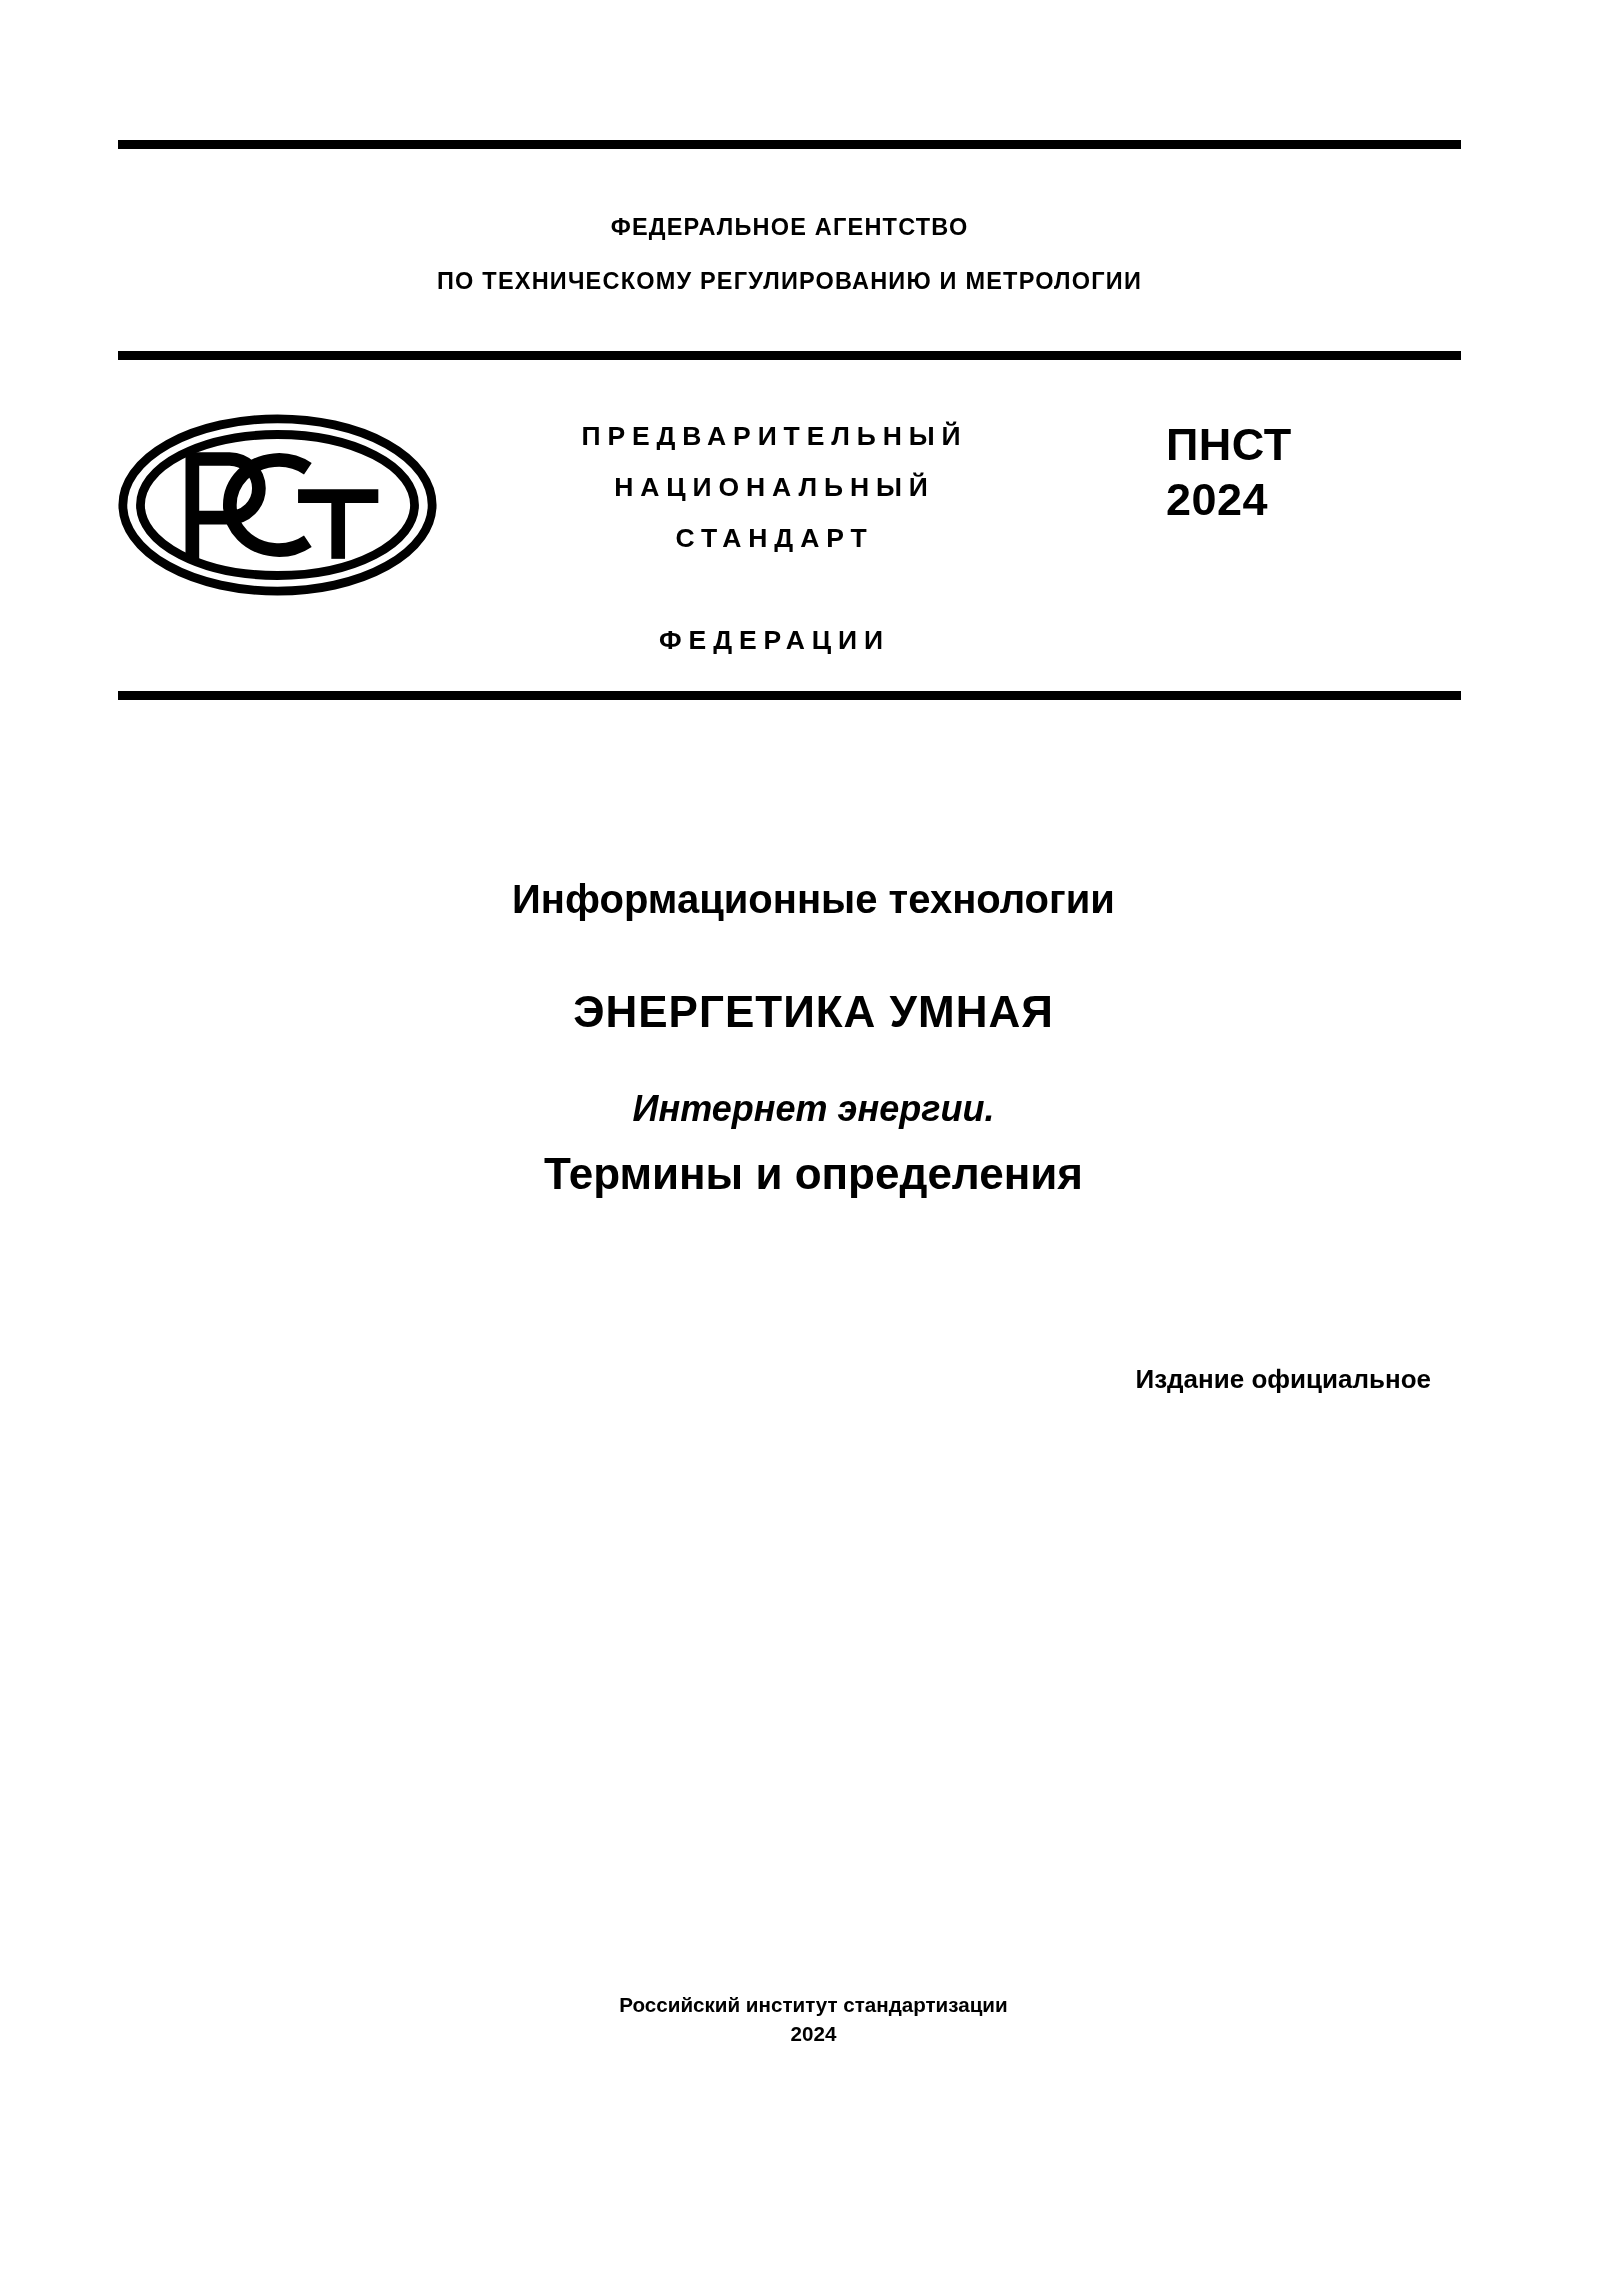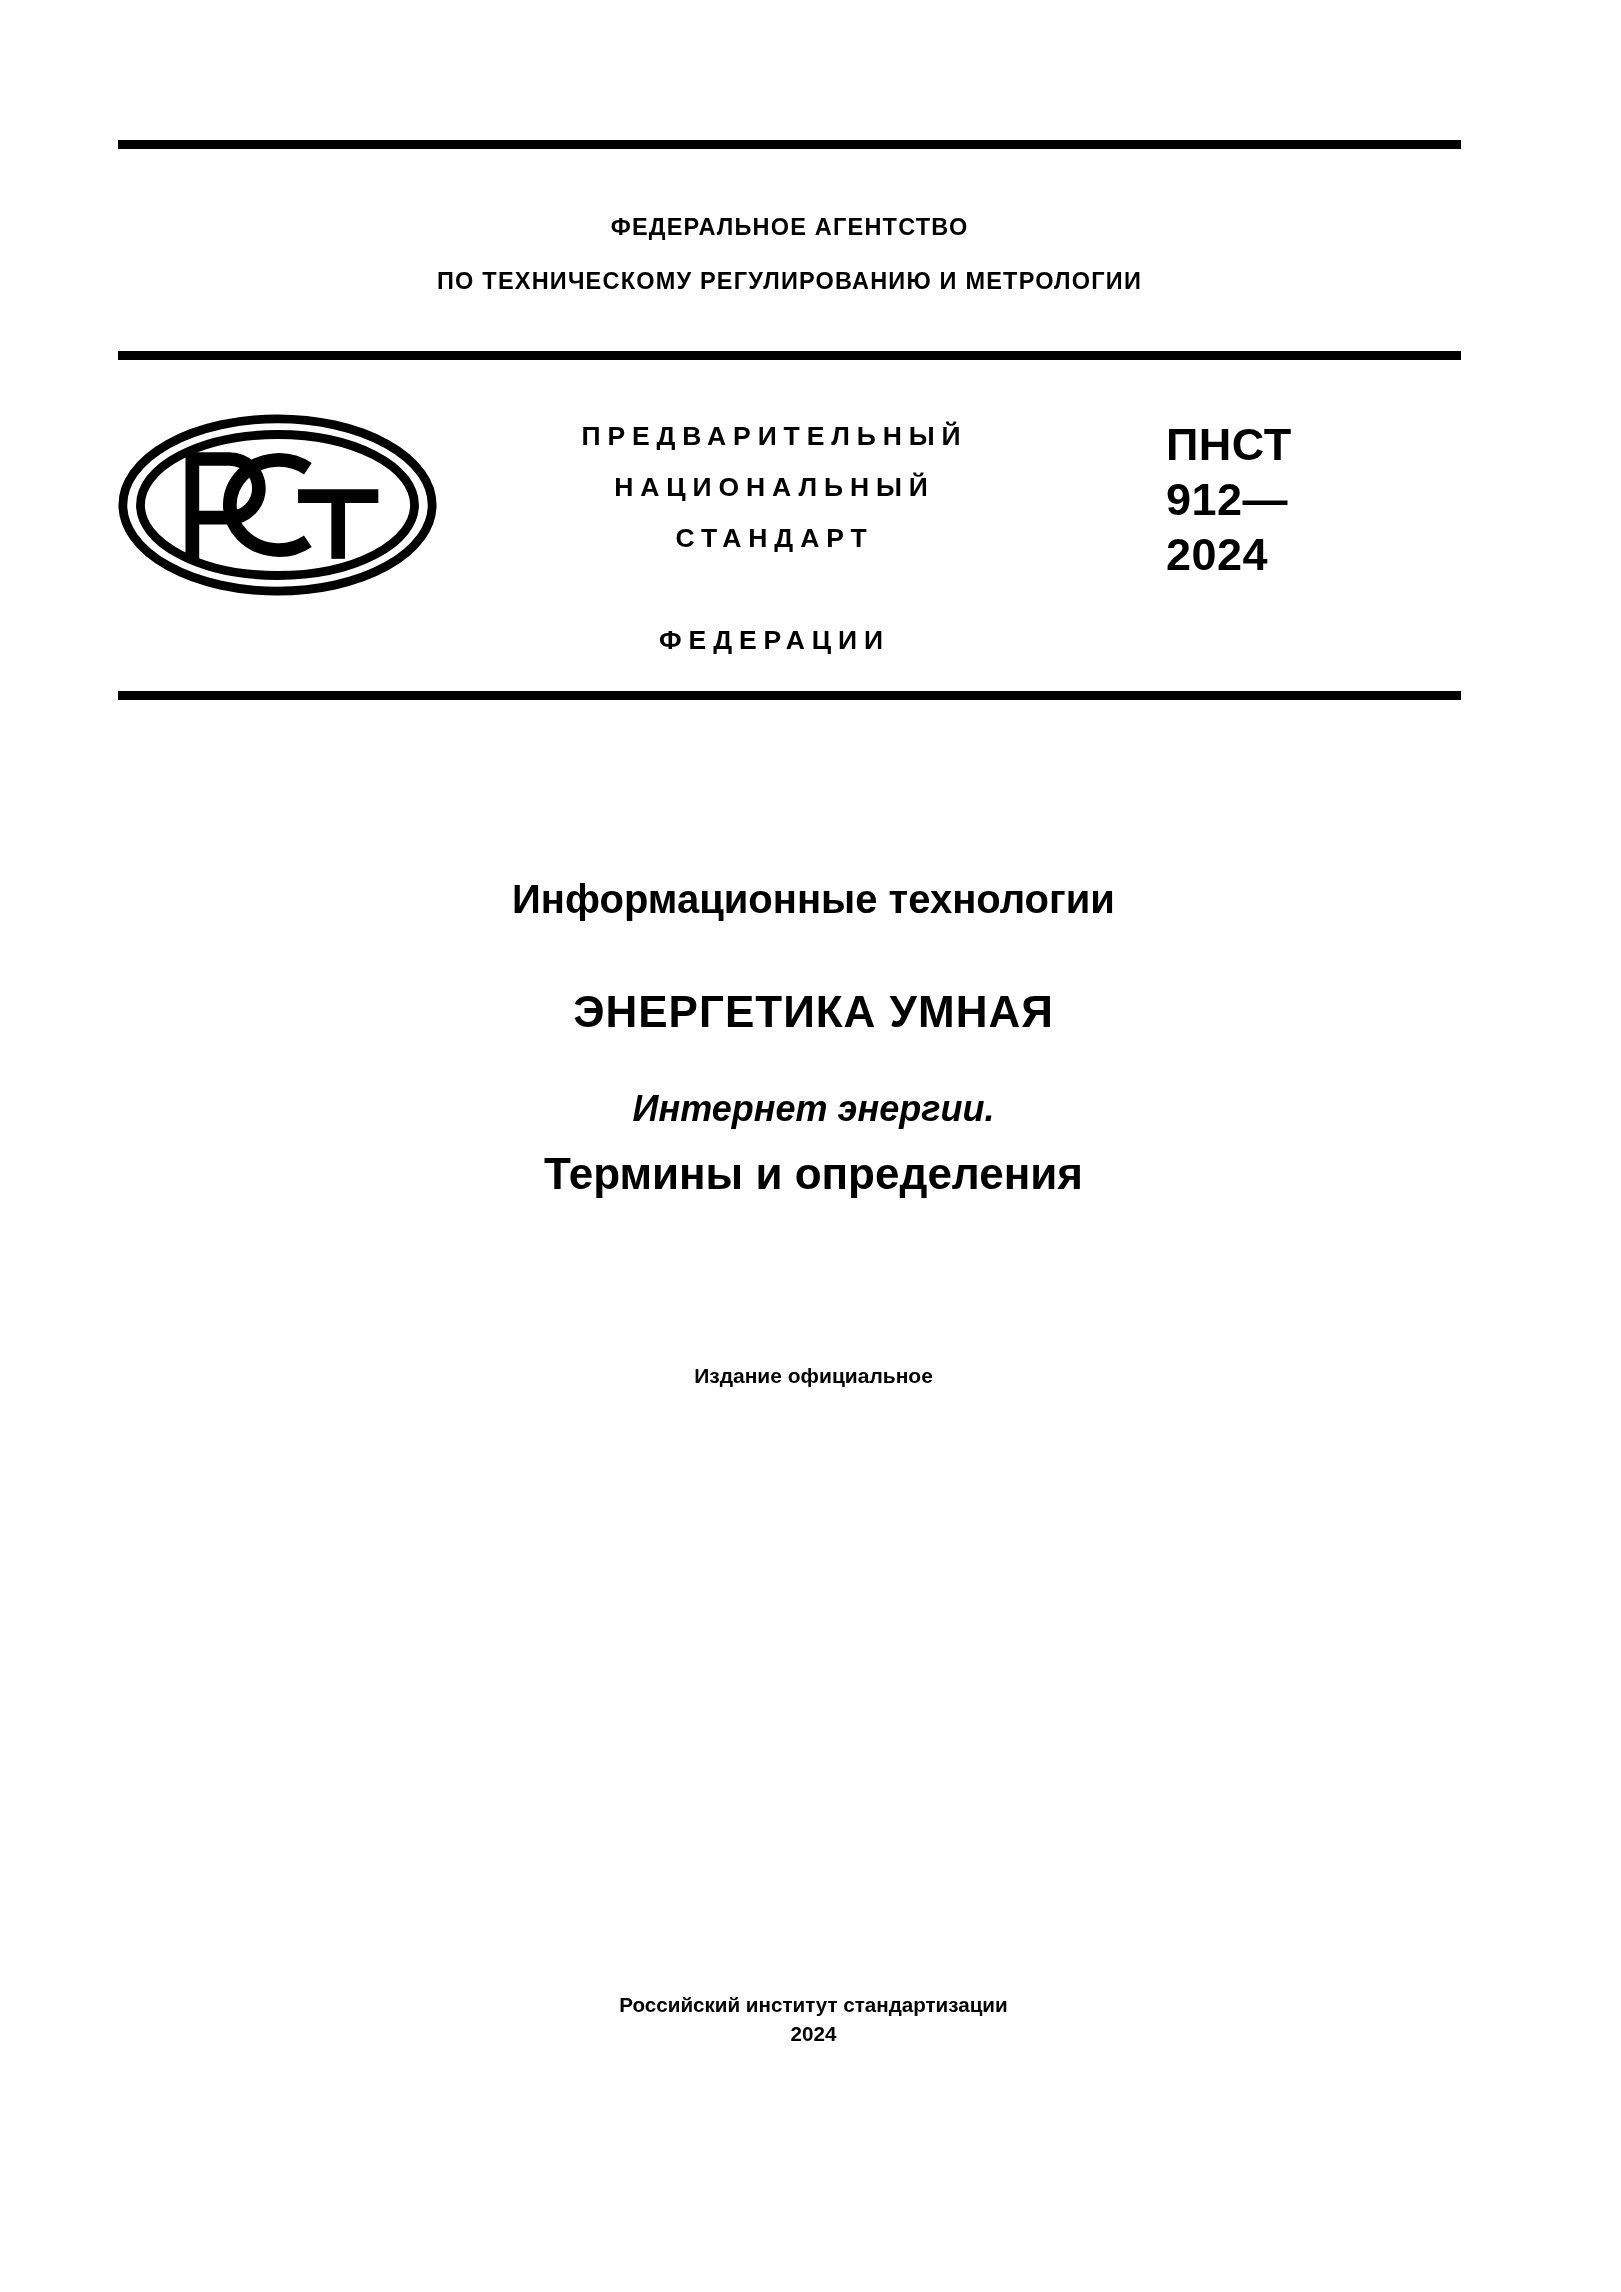--- a/index.html
+++ b/index.html
@@ -95,22 +95,22 @@
   .t-line1 { top: 877px;  font-size: 40px; }
   .t-line2 { top: 987px; font-size: 44px; letter-spacing: 1px; }
   .t-line3 { top: 1088px; font-size: 36px; font-style: italic; }
   .t-line4 { top: 1149px; font-size: 44px; }
 
   .official {
     position: absolute;
     left: 196px;
     width: 1235px;
     top: 1364px;
-    text-align: center;
-    font-size: 21px;
+    text-align: right;
+    font-size: 26px;
     font-weight: bold;
   }
 
   
   .footer {
     position: absolute;
     left: 196px;
     width: 1235px;
     text-align: center;
     font-size: 20.6px;
@@ -147,21 +147,20 @@
     </svg>
   </div>
 
   <div class="std-words sw1">ПРЕДВАРИТЕЛЬНЫЙ</div>
   <div class="std-words sw2">НАЦИОНАЛЬНЫЙ</div>
   <div class="std-words sw3">СТАНДАРТ</div>
   <div class="std-words sw5">ФЕДЕРАЦИИ</div>
 
   <div class="designation">
     <div>ПНСТ</div>
-    <div>912—</div>
     <div>2024</div>
   </div>
 
   <div class="rule rule-bottom"></div>
 
   <div class="title-main t-line1">Информационные технологии</div>
   <div class="title-main t-line2">ЭНЕРГЕТИКА УМНАЯ</div>
   <div class="title-main t-line3">Интернет энергии.</div>
   <div class="title-main t-line4">Термины и определения</div>
 

